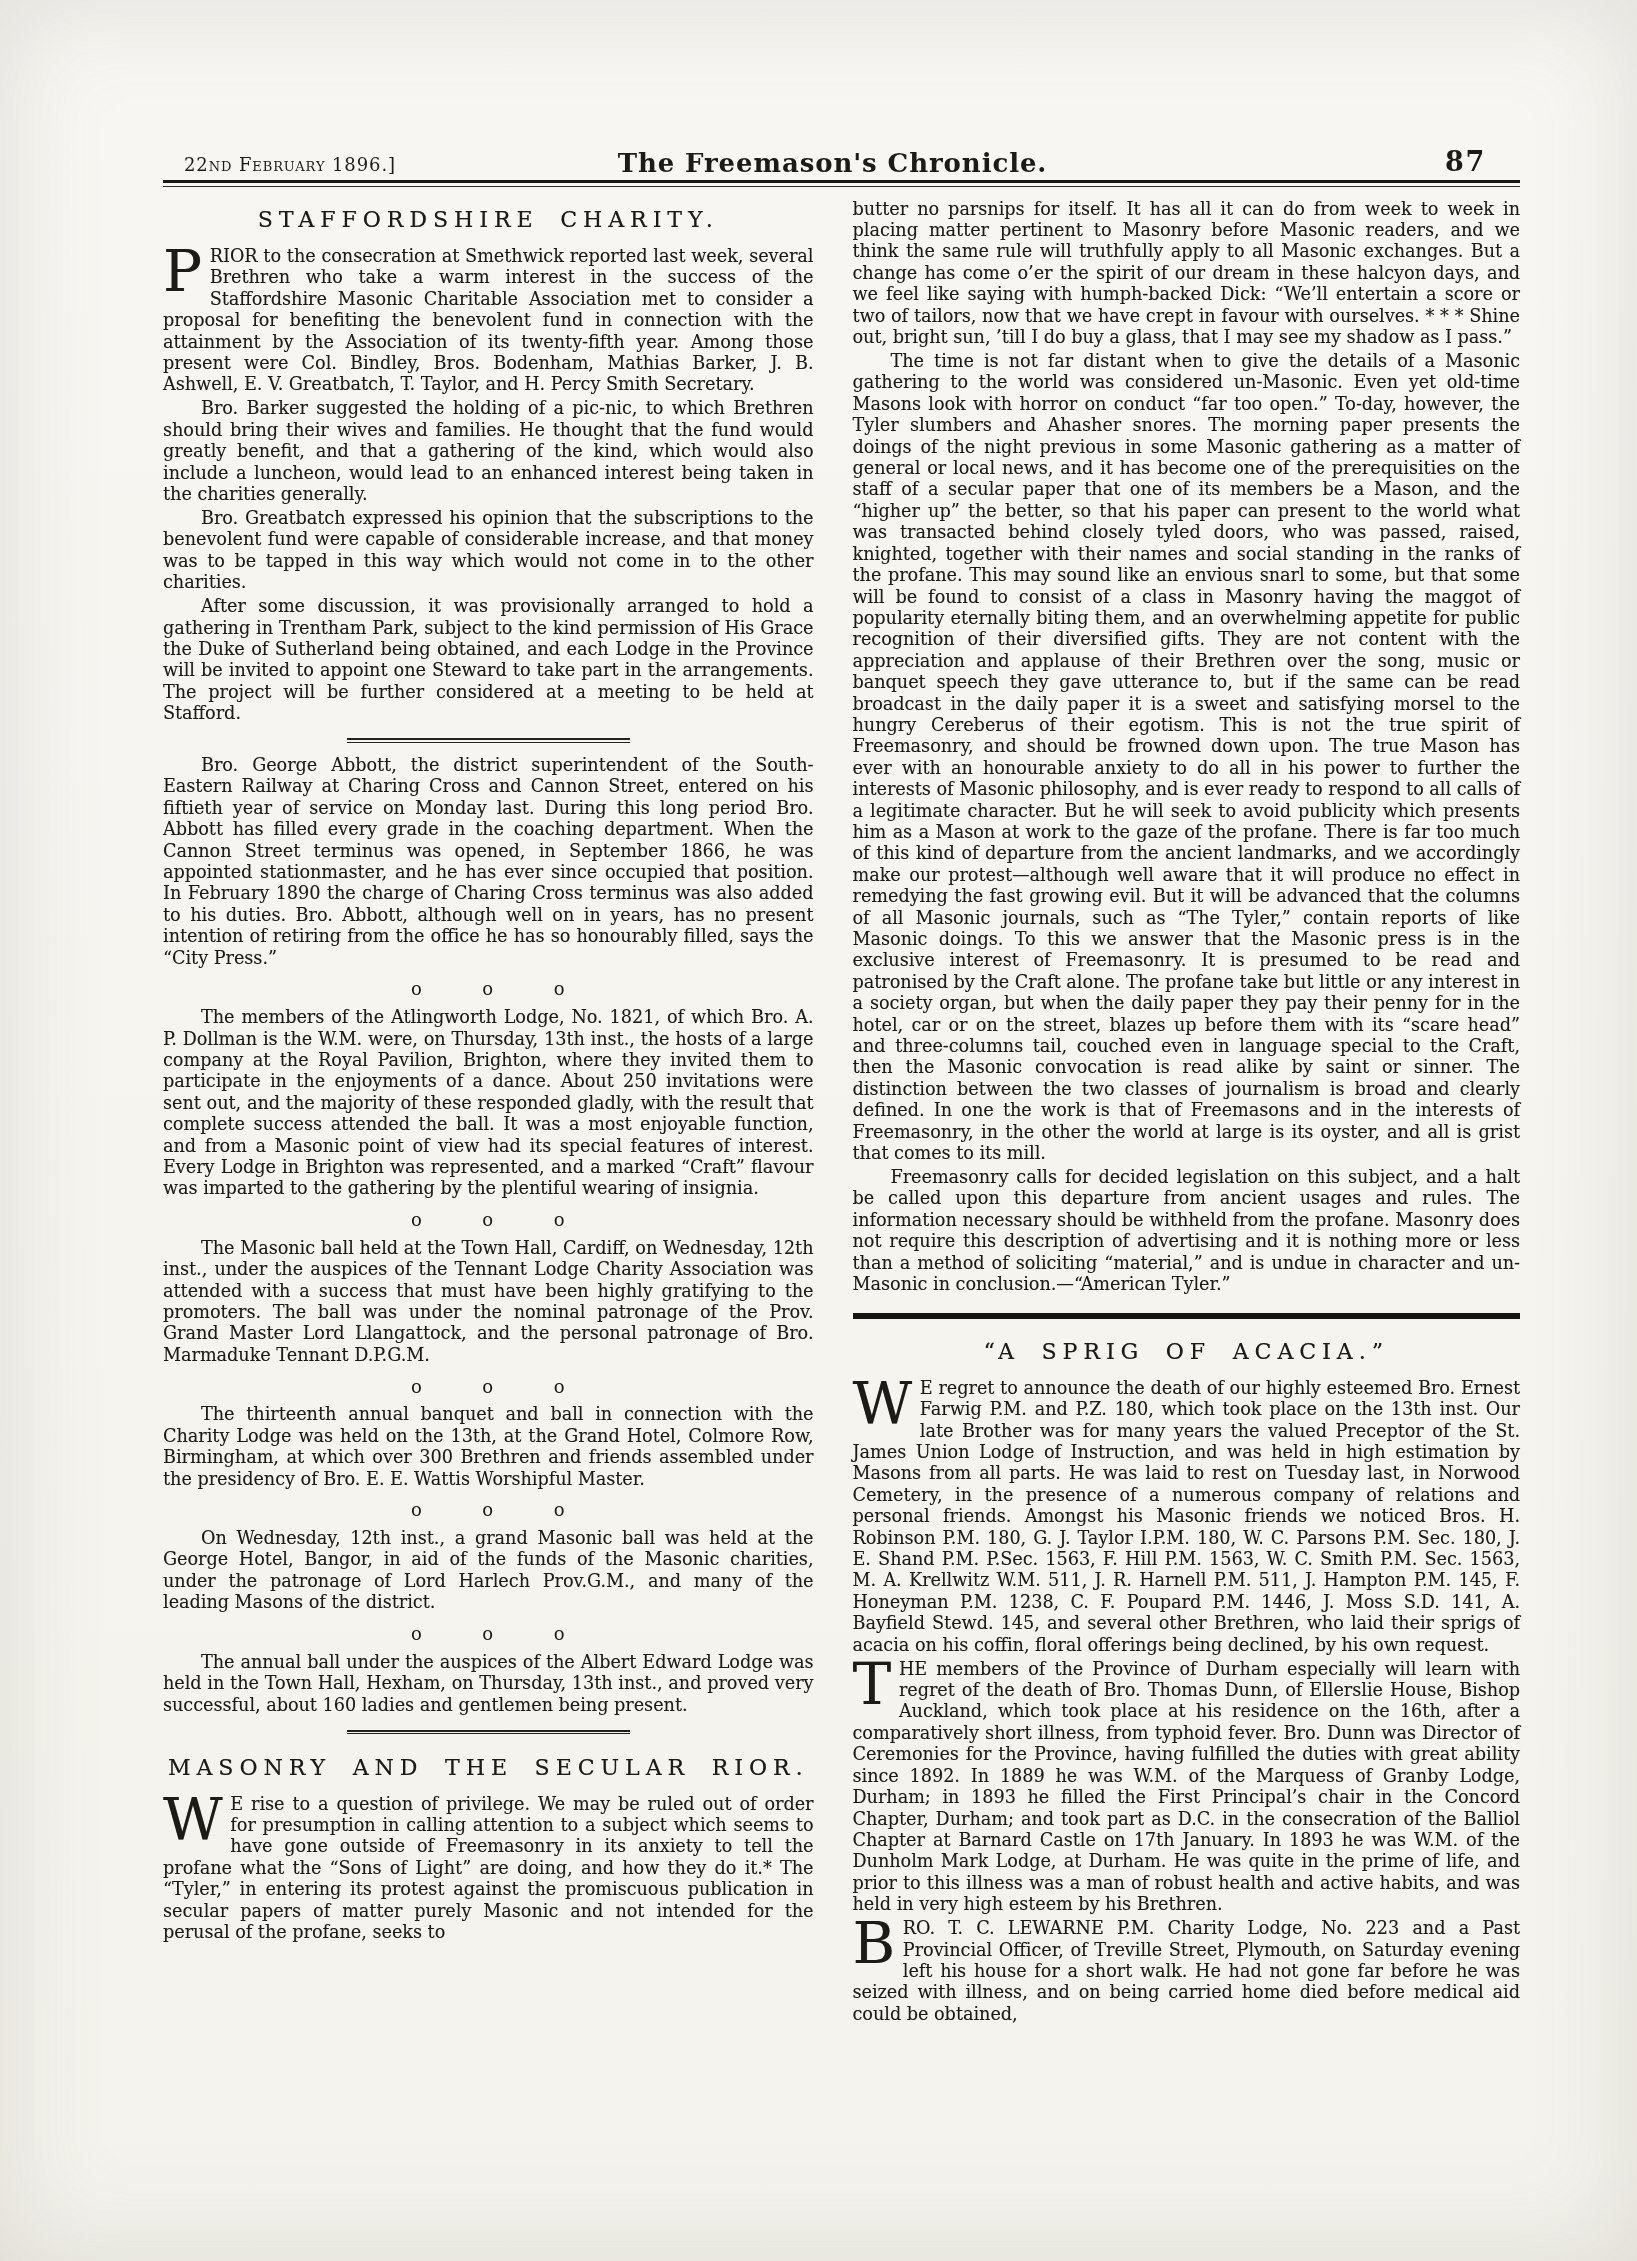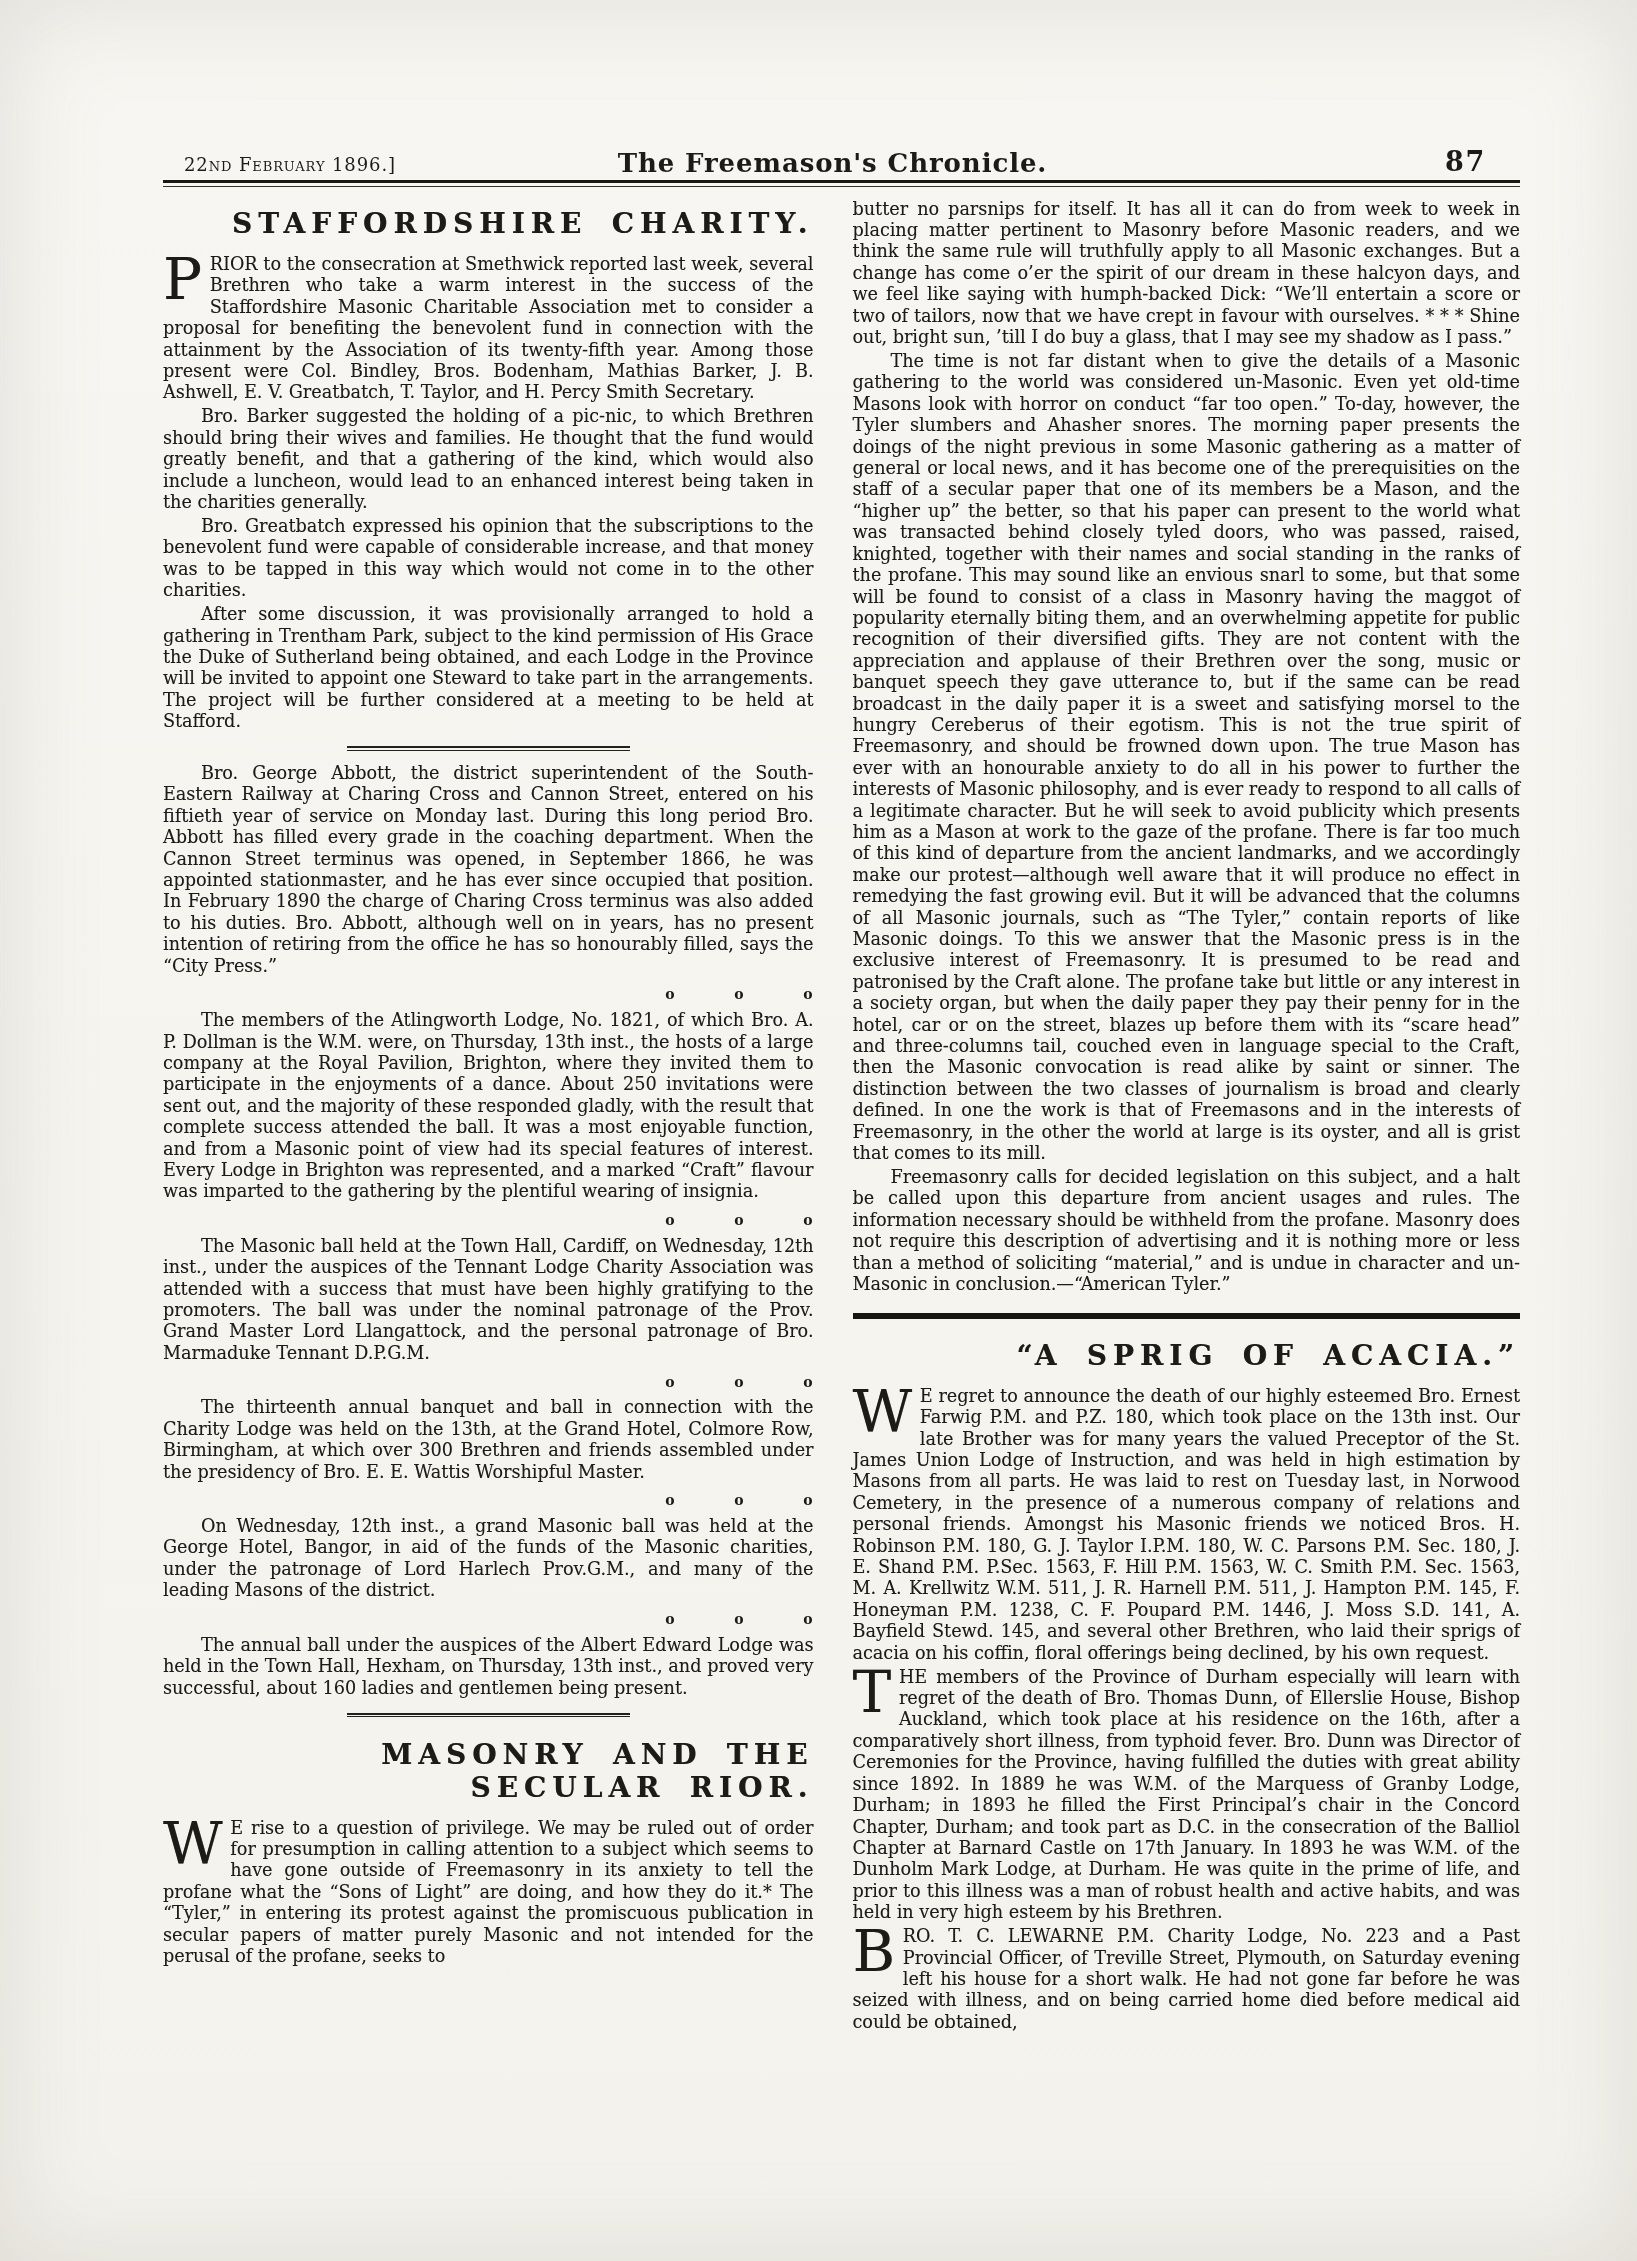--- a/index.html
+++ b/index.html
@@ -49,35 +49,35 @@
   .col-right{width:668px;}
   p.para{
     margin:0 0 2.6px 0;
     font-size:17.6px;line-height:21.4px;
     text-align:justify;
     text-shadow:0.2px 0.2px 0 rgba(25,22,18,0.35);
   }
   p.indent{text-indent:38px;}
   .headline{
     margin:20.6px 0 13.7px 0;
-    text-align:right;
-    font-size:28px;font-weight:bold;letter-spacing:6px;
+    text-align:center;
+    font-size:22px;font-weight:normal;letter-spacing:6px;
     word-spacing:8.6px;
     text-shadow:0.3px 0.3px 0 rgba(20,18,14,0.5);
   }
   .headline.first{margin-top:8.6px;}
   .dropcap{
     float:left;
     font-size:58px;line-height:43px;
     padding:4.3px 7.7px 0 0;
     text-shadow:0.3px 0.3px 0 rgba(20,18,14,0.5);
   }
   .osep{
-    text-align:right;
-    font-size:14px;font-weight:bold;
+    text-align:center;
+    font-size:18px;font-weight:normal;
     word-spacing:53px;
     margin:9.4px 0 7.7px 0;
     letter-spacing:0.9px;
   }
   .short-rule{
     width:283px;height:1.7px;margin:13.7px auto 12px auto;
     border-top:2.6px solid #23211c;border-bottom:0.9px solid #23211c;
   }
   .heavy-rule{
     height:6px;background:#171511;margin:17px 0 6.9px 0;

